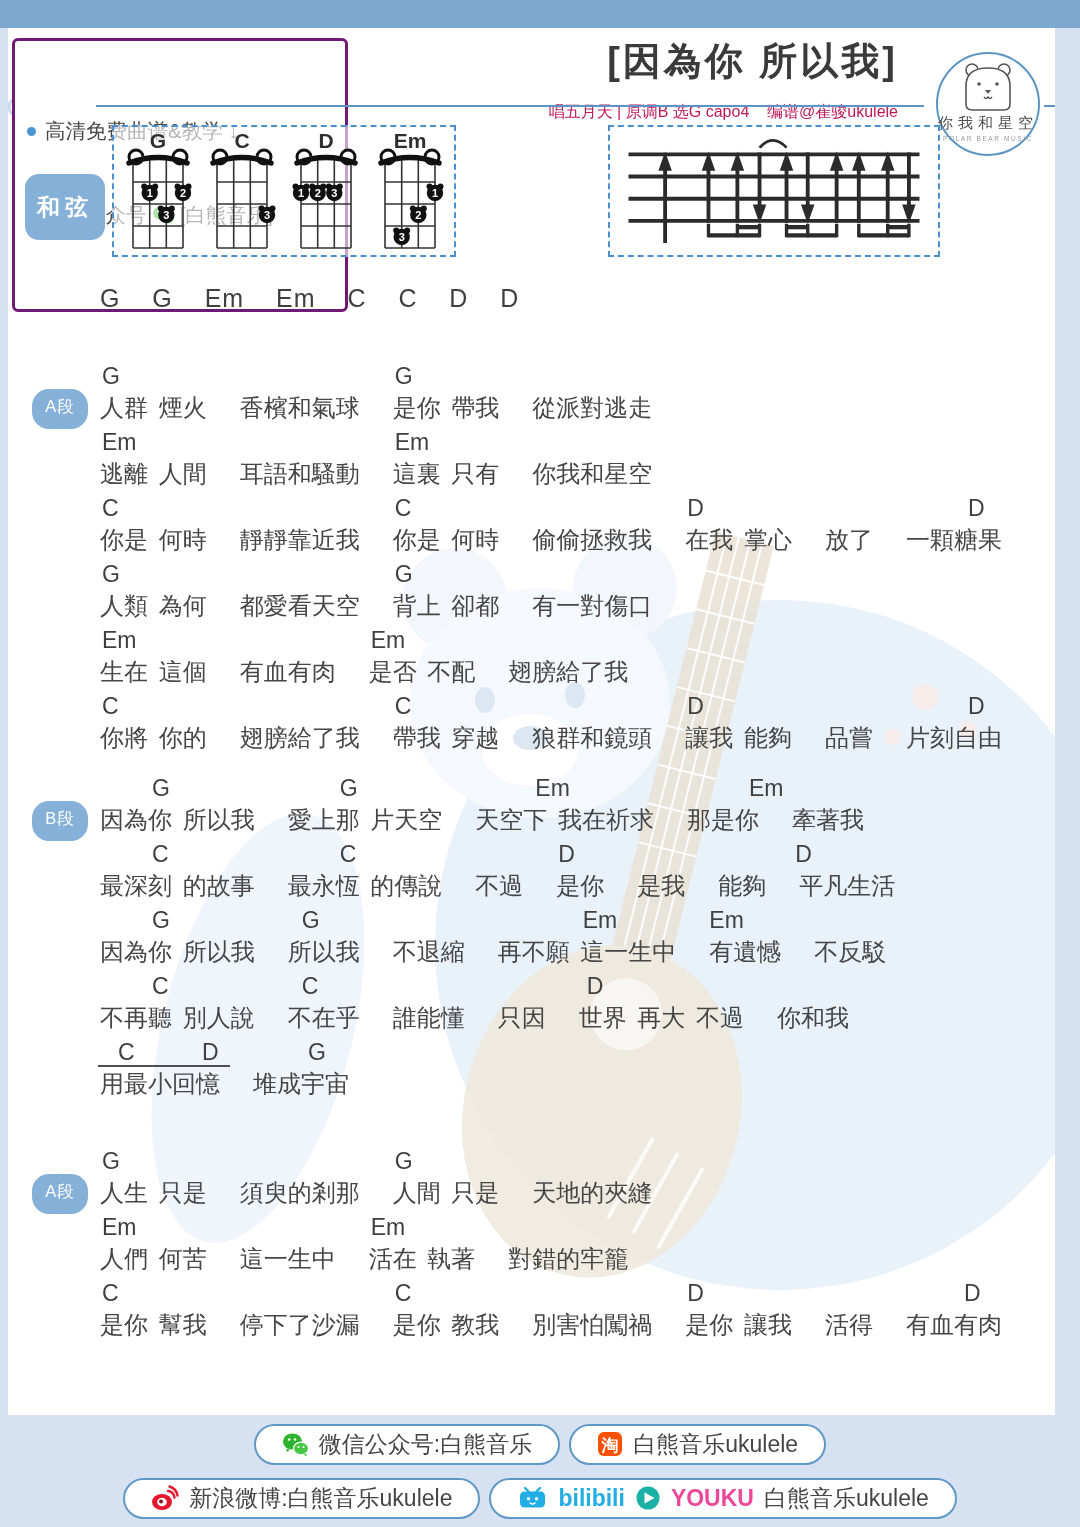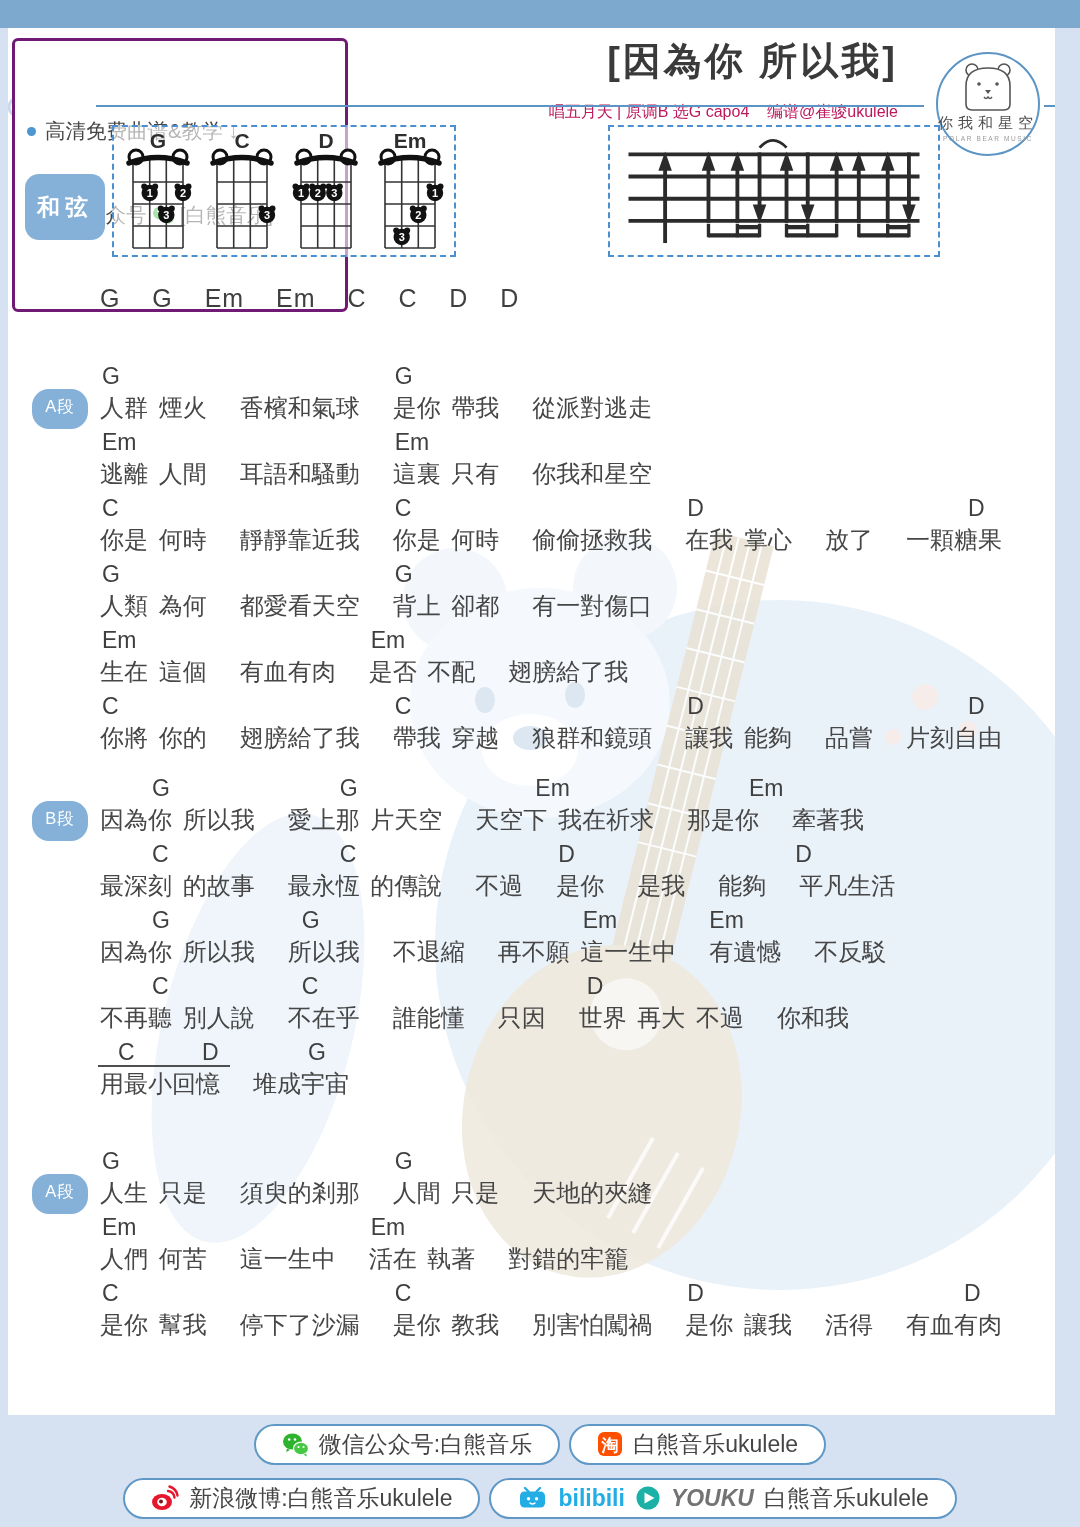--- a/index.html
+++ b/index.html
@@ -349,15 +349,15 @@
           </svg></span><span>新浪微博:白熊音乐ukulele</span></div>
       <div class="pill"><span class="picon"><svg width="31" height="24" viewBox="0 0 31 24">
             <path d="M8 2 L11.5 5.5 M23 2 L19.5 5.5" stroke="#23ade5" stroke-width="2.4" stroke-linecap="round"></path>
             <rect x="3" y="5.5" width="25" height="16" rx="4.5" fill="#23ade5"></rect>
             <circle cx="11.5" cy="12.8" r="1.7" fill="#fff"></circle>
             <circle cx="19.5" cy="12.8" r="1.7" fill="#fff"></circle>
             <path d="M13 17 q2.5 2 5 0" stroke="#fff" stroke-width="1.5" fill="none" stroke-linecap="round"></path>
           </svg></span><span class="wordmark" style="color: rgb(35, 173, 229);">bilibili</span><span class="picon"><svg width="26" height="26" viewBox="0 0 26 26">
             <circle cx="13" cy="13" r="11.5" fill="#1bb1a6"></circle>
             <path d="M9.5 7.5 L19.5 13 L9.5 18.5 Z" fill="#fff"></path>
-          </svg></span><span class="wordmark" style="color: #737373; font-style: italic;">YOUKU</span><span>白熊音乐ukulele</span></div>
+          </svg></span><span class="wordmark" style="color: #ec4899;">YOUKU</span><span>白熊音乐ukulele</span></div>
     </div>
   </div>
 
 </body></html>

